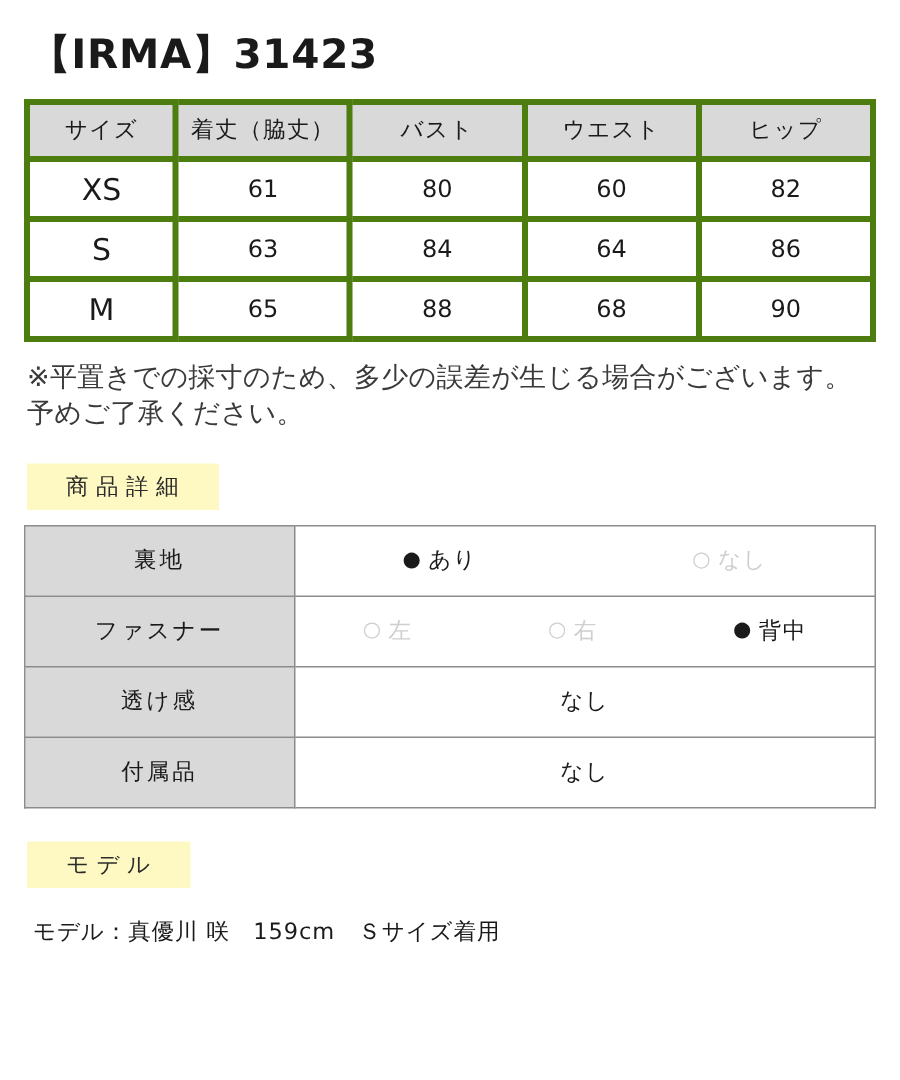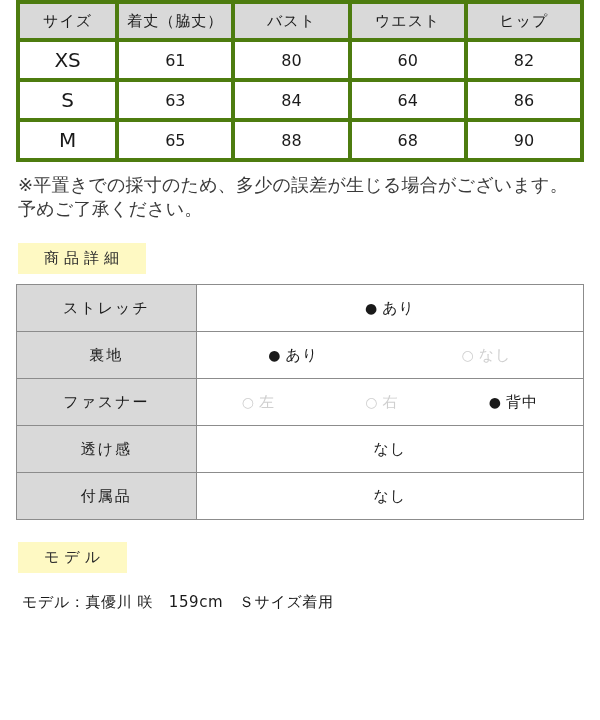--- a/index.html
+++ b/index.html
@@ -140,20 +140,21 @@
     letter-spacing: 0.6px;
     padding: 10px 0 0 6px;
     color: #1a1a1a;
   }
 </style>
 </head>
 <body>
 
 <div class="page">
 
+  <div class="title">【IRMA】31423</div>
 
   <table class="size-table">
     <colgroup>
       <col class="c1">
         <col class="c2">
         <col class="c3">
         <col class="c4">
         <col class="c5">
     </colgroup>
     <thead>
@@ -189,31 +190,20 @@
       </tr>
     </tbody>
   </table>
 
   <div class="note">※平置きでの採寸のため、多少の誤差が生じる場合がございます。予めご了承ください。</div>
 
   <div class="section-head">商品詳細</div>
 
   <table class="detail-table">
     <tbody>
-      <tr>
-        <td class="label">ストレッチ</td>
-        <td class="value">
-          <div class="opts single">
-            <span class="opt on">
-              <span class="bullet">●</span>
-              <span>あり</span>
-            </span>
-          </div>
-        </td>
-      </tr>
 
 
       <tr>
         <td class="label">裏地</td>
         <td class="value">
           <div class="opts">
             <span class="opt on">
               <span class="bullet">●</span>
               <span>あり</span>
             </span>

